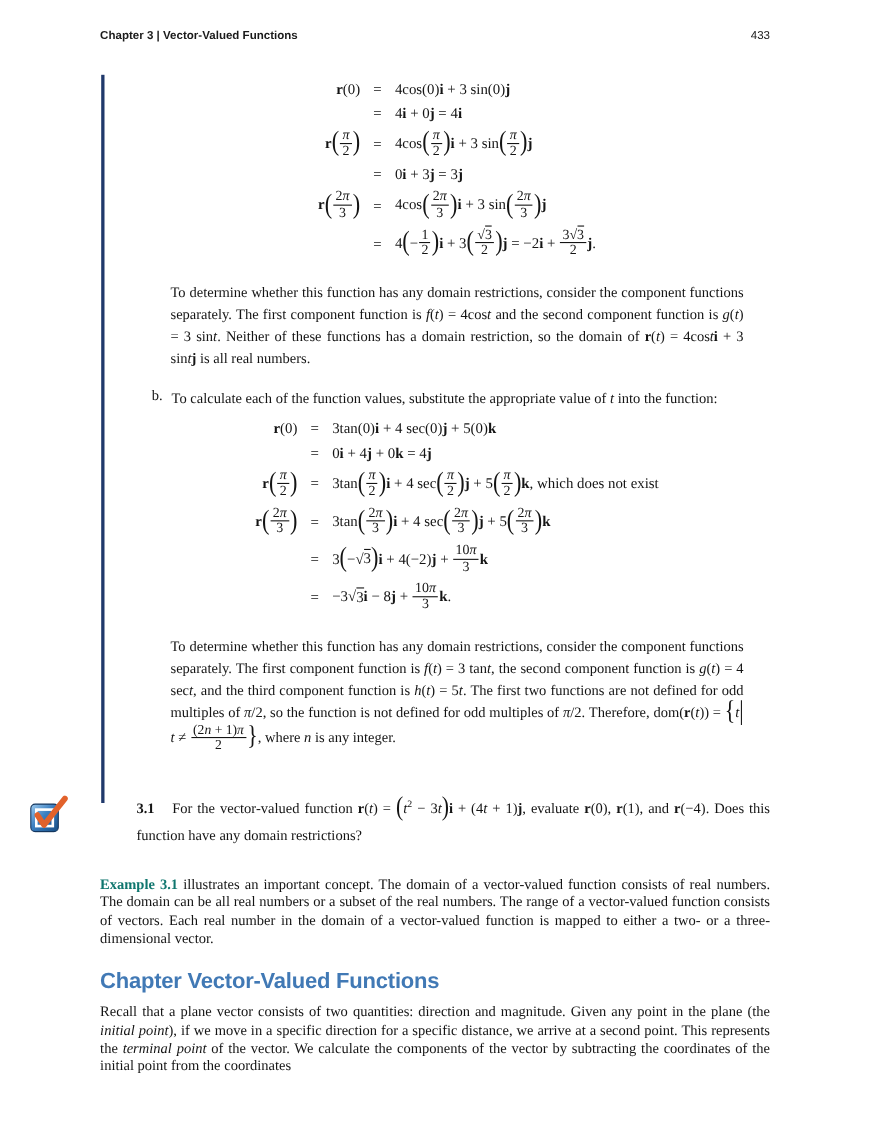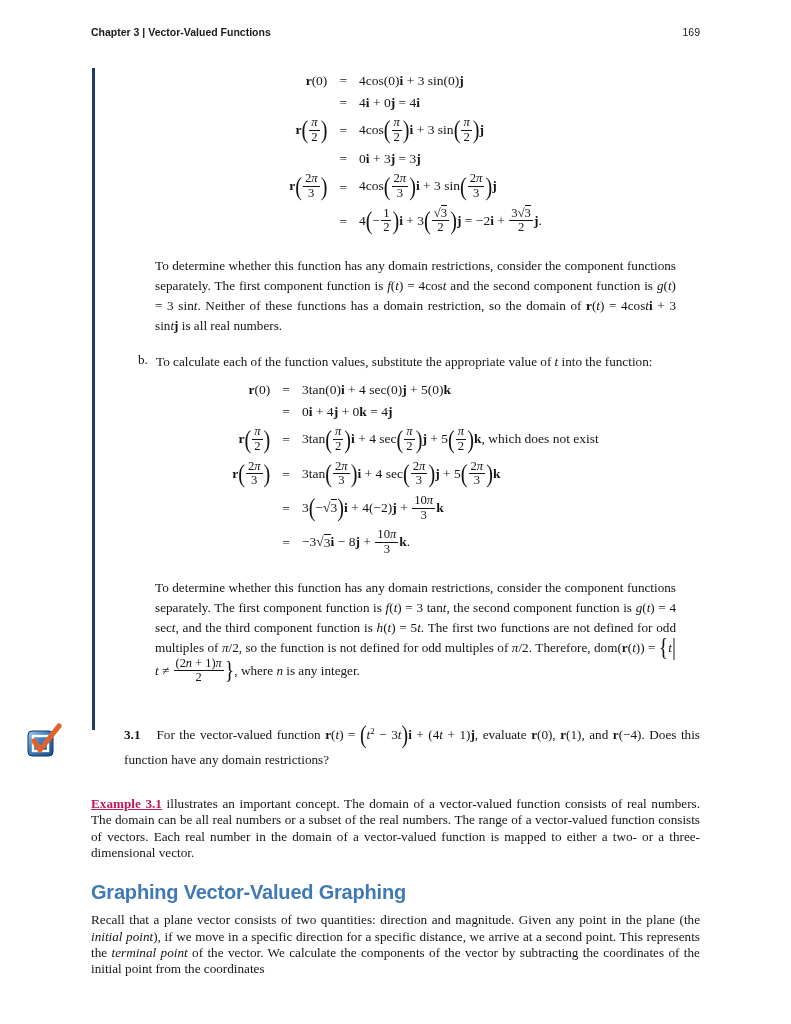--- a/index.html
+++ b/index.html
@@ -44,36 +44,36 @@
   .sqrt { white-space:nowrap; }
   .sqrt .rad { border-top:1px solid #141414; }
   sup { font-size:0.68em; }
   
   .checkpoint { position:relative; margin-top:37px; padding-left:33px; }
   .cpicon { position:absolute; left:-64px; top:0; width:36px; height:34px; }
   .cptext { font-size:13.2px; line-height:1.85; }
   .cpnum { font-weight:bold; margin-right:16px; }
   
   .note { font-size:13.2px; line-height:1.24; margin-top:24px; }
-  .exlabel { font-weight:bold; color:#be185d;text-decoration:underline; }
+  .exlabel { font-weight:bold; color:#0f766e; }
   .sechead {
     font-family:"Liberation Sans","DejaVu Sans",sans-serif;
     font-size:20px; font-weight:bold; color:#4179b5;
     margin-top:20px; margin-bottom:8px; letter-spacing:-0.2px;
   }
   .note.last { margin-top:4px; }
 </style>
 </head>
 <body>
 
 <div class="page">
 
   <header class="pghead">
     <span class="left">Chapter 3 | Vector-Valued Functions</span>
-    <span class="right">169</span>
+    <span class="right">433</span>
   </header>
 
   <div class="vrule"></div>
 
   <main class="content">
 
     <section class="solution">
 
       <div class="eqtbl">
           <div class="eqrow">
@@ -167,18 +167,18 @@
           <path d="M7 18 L13 27 L32 3" fill="none" stroke="#e2622b" stroke-width="5.2" stroke-linecap="round" stroke-linejoin="round"></path>
         </svg>
       </div>
       <p class="cptext just">
         <span class="cpnum">3.1</span><span>For the vector-valued function <span class="mb">r</span>(<span class="mi">t</span>) = <span class="bigp">(</span><span class="mi">t</span><sup>2</sup> − 3<span class="mi">t</span><span class="bigp">)</span><span class="mb">i</span> + (4<span class="mi">t</span> + 1)<span class="mb">j</span>,  evaluate <span class="mb">r</span>(0),  <span class="mb">r</span>(1),  and <span class="mb">r</span>(−4).  Does this function have any domain restrictions?</span>
       </p>
     </section>
 
     <p class="note just"><span class="exlabel">Example 3.1</span> illustrates an important concept. The domain of a vector-valued function consists of real numbers. The domain can be all real numbers or a subset of the real numbers. The range of a vector-valued function consists of vectors. Each real number in the domain of a vector-valued function is mapped to either a two- or a three-dimensional vector.</p>
 
-    <h2 class="sechead">Graphing Vector-Valued Graphing</h2>
+    <h2 class="sechead">Chapter Vector-Valued Functions</h2>
 
     <p class="note last just">Recall that a plane vector consists of two quantities: direction and magnitude. Given any point in the plane (the <span class="mi">initial point</span>), if we move in a specific direction for a specific distance, we arrive at a second point. This represents the <span class="mi">terminal point</span> of the vector. We calculate the components of the vector by subtracting the coordinates of the initial point from the coordinates</p>
 
   </main>
 </div>
 
 </body></html>

